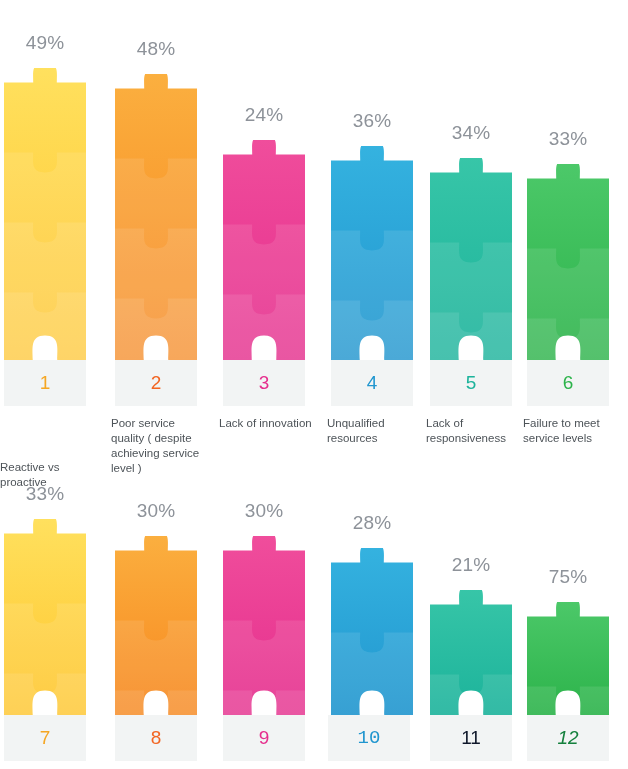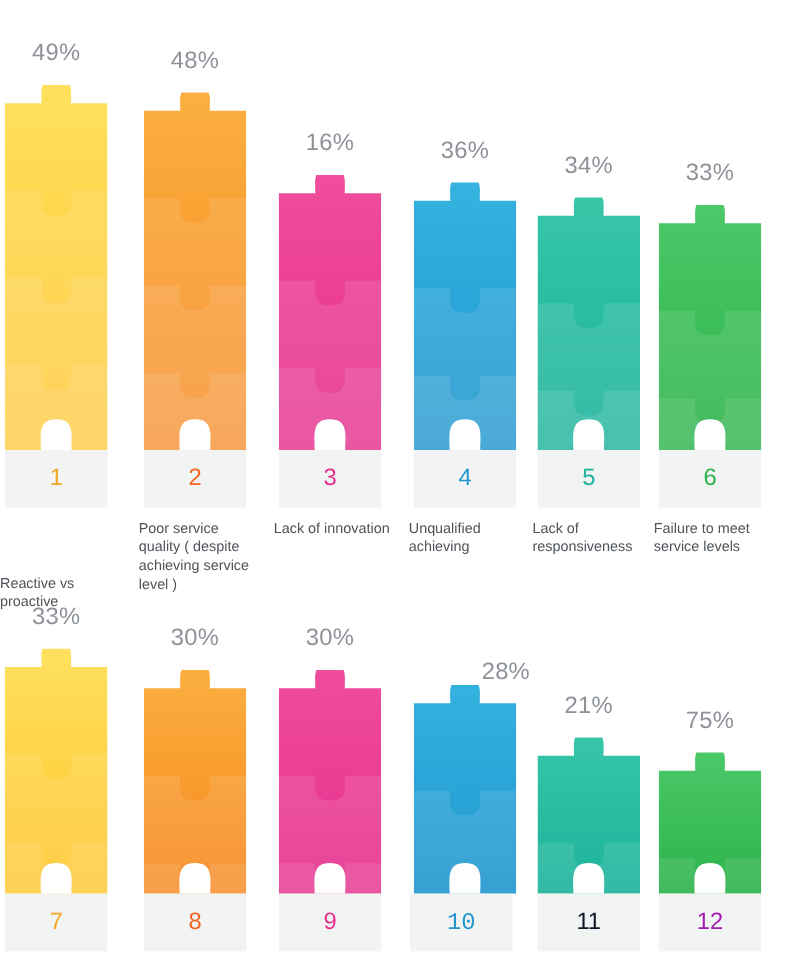--- a/index.html
+++ b/index.html
@@ -89,21 +89,21 @@
         <path d="M 0 14.6165 L 29.2125 14.6165 C 29.2125 4.243499999999999, 26.855 -5.1865000000000006, 41 -5.1865000000000006 C 55.144999999999996 -5.1865000000000006, 52.7875 4.243499999999999, 52.7875 14.6165 L 82 14.6165 L 82 286 L 0 286 Z" fill="url(#g1)"></path>
         <path d="M 0 84.6165 L 29.2125 84.6165 C 29.2125 94.9895, 26.855 104.4195, 41 104.4195 C 55.144999999999996 104.4195, 52.7875 94.9895, 52.7875 84.6165 L 82 84.6165 L 82 286 L 0 286 Z" fill="rgba(255,255,255,0.10)"></path>
         <path d="M 0 154.6165 L 29.2125 154.6165 C 29.2125 164.9895, 26.855 174.4195, 41 174.4195 C 55.144999999999996 174.4195, 52.7875 164.9895, 52.7875 154.6165 L 82 154.6165 L 82 286 L 0 286 Z" fill="rgba(255,255,255,0.10)"></path>
         <path d="M 0 224.6165 L 29.2125 224.6165 C 29.2125 234.9895, 26.855 244.4195, 41 244.4195 C 55.144999999999996 244.4195, 52.7875 234.9895, 52.7875 224.6165 L 82 224.6165 L 82 286 L 0 286 Z" fill="rgba(255,255,255,0.10)"></path>
         <path d="M 28.741 286 C 28.741 274.684, 25.912 261.48199999999997, 41 261.48199999999997 C 56.088 261.48199999999997, 53.259 274.684, 53.259 286 Z" fill="#ffffff"></path>
       </svg></div>
     <div class="numbox" style="left: 115px; top: 360px; color: rgb(242, 101, 34);">
       <span>2</span>
     </div>
     <div class="label" style="left: 111px; top: 416px;">Poor service quality ( despite achieving service level )</div>
-    <div class="pct" style="left: 212px; top: 104px;">16%</div>
+    <div class="pct" style="left: 212px; top: 104px;">24%</div>
     <div class="puzzle" style="left: 223px; top: 140px;"><svg width="82" height="220" viewBox="0 0 82 220">
         <defs>
           <linearGradient id="g2" x1="0" y1="0" x2="0" y2="1">
             <stop offset="0%" stop-color="#f04e9c"></stop>
             <stop offset="100%" stop-color="#e52e8d"></stop>
           </linearGradient>
         </defs>
         <path d="M 0 14.6165 L 29.2125 14.6165 C 29.2125 4.243499999999999, 26.855 -5.1865000000000006, 41 -5.1865000000000006 C 55.144999999999996 -5.1865000000000006, 52.7875 4.243499999999999, 52.7875 14.6165 L 82 14.6165 L 82 220 L 0 220 Z" fill="url(#g2)"></path>
         <path d="M 0 84.6165 L 29.2125 84.6165 C 29.2125 94.9895, 26.855 104.4195, 41 104.4195 C 55.144999999999996 104.4195, 52.7875 94.9895, 52.7875 84.6165 L 82 84.6165 L 82 220 L 0 220 Z" fill="rgba(255,255,255,0.10)"></path>
         <path d="M 0 154.6165 L 29.2125 154.6165 C 29.2125 164.9895, 26.855 174.4195, 41 174.4195 C 55.144999999999996 174.4195, 52.7875 164.9895, 52.7875 154.6165 L 82 154.6165 L 82 220 L 0 220 Z" fill="rgba(255,255,255,0.10)"></path>
@@ -122,21 +122,21 @@
           </linearGradient>
         </defs>
         <path d="M 0 14.6165 L 29.2125 14.6165 C 29.2125 4.243499999999999, 26.855 -5.1865000000000006, 41 -5.1865000000000006 C 55.144999999999996 -5.1865000000000006, 52.7875 4.243499999999999, 52.7875 14.6165 L 82 14.6165 L 82 214 L 0 214 Z" fill="url(#g3)"></path>
         <path d="M 0 84.6165 L 29.2125 84.6165 C 29.2125 94.9895, 26.855 104.4195, 41 104.4195 C 55.144999999999996 104.4195, 52.7875 94.9895, 52.7875 84.6165 L 82 84.6165 L 82 214 L 0 214 Z" fill="rgba(255,255,255,0.10)"></path>
         <path d="M 0 154.6165 L 29.2125 154.6165 C 29.2125 164.9895, 26.855 174.4195, 41 174.4195 C 55.144999999999996 174.4195, 52.7875 164.9895, 52.7875 154.6165 L 82 154.6165 L 82 214 L 0 214 Z" fill="rgba(255,255,255,0.10)"></path>
         <path d="M 28.741 214 C 28.741 202.684, 25.912 189.482, 41 189.482 C 56.088 189.482, 53.259 202.684, 53.259 214 Z" fill="#ffffff"></path>
       </svg></div>
     <div class="numbox" style="left: 331px; top: 360px; color: rgb(33, 150, 207);">
       <span>4</span>
     </div>
-    <div class="label" style="left: 327px; top: 416px;">Unqualified achieving</div>
+    <div class="label" style="left: 327px; top: 416px;">Unqualified resources</div>
     <div class="pct" style="left: 419px; top: 122px;">34%</div>
     <div class="puzzle" style="left: 430px; top: 158px;"><svg width="82" height="202" viewBox="0 0 82 202">
         <defs>
           <linearGradient id="g4" x1="0" y1="0" x2="0" y2="1">
             <stop offset="0%" stop-color="#38c6a8"></stop>
             <stop offset="100%" stop-color="#1cb39b"></stop>
           </linearGradient>
         </defs>
         <path d="M 0 14.6165 L 29.2125 14.6165 C 29.2125 4.243499999999999, 26.855 -5.1865000000000006, 41 -5.1865000000000006 C 55.144999999999996 -5.1865000000000006, 52.7875 4.243499999999999, 52.7875 14.6165 L 82 14.6165 L 82 202 L 0 202 Z" fill="url(#g4)"></path>
         <path d="M 0 84.6165 L 29.2125 84.6165 C 29.2125 94.9895, 26.855 104.4195, 41 104.4195 C 55.144999999999996 104.4195, 52.7875 94.9895, 52.7875 84.6165 L 82 84.6165 L 82 202 L 0 202 Z" fill="rgba(255,255,255,0.10)"></path>
@@ -205,21 +205,21 @@
           </linearGradient>
         </defs>
         <path d="M 0 14.6165 L 29.2125 14.6165 C 29.2125 4.243499999999999, 26.855 -5.1865000000000006, 41 -5.1865000000000006 C 55.144999999999996 -5.1865000000000006, 52.7875 4.243499999999999, 52.7875 14.6165 L 82 14.6165 L 82 179 L 0 179 Z" fill="url(#g8)"></path>
         <path d="M 0 84.6165 L 29.2125 84.6165 C 29.2125 94.9895, 26.855 104.4195, 41 104.4195 C 55.144999999999996 104.4195, 52.7875 94.9895, 52.7875 84.6165 L 82 84.6165 L 82 179 L 0 179 Z" fill="rgba(255,255,255,0.10)"></path>
         <path d="M 0 154.6165 L 29.2125 154.6165 C 29.2125 164.9895, 26.855 174.4195, 41 174.4195 C 55.144999999999996 174.4195, 52.7875 164.9895, 52.7875 154.6165 L 82 154.6165 L 82 179 L 0 179 Z" fill="rgba(255,255,255,0.10)"></path>
         <path d="M 28.741 179 C 28.741 167.684, 25.912 154.482, 41 154.482 C 56.088 154.482, 53.259 167.684, 53.259 179 Z" fill="#ffffff"></path>
       </svg></div>
     <div class="numbox" style="left: 223px; top: 715px; color: rgb(229, 46, 141);">
       <span>9</span>
     </div>
-    <div class="pct" style="left: 320px; top: 527px; text-align: right;">28%</div>
+    <div class="pct" style="left: 320px; top: 512px;">28%</div>
     <div class="puzzle" style="left: 331px; top: 548px;"><svg width="82" height="167" viewBox="0 0 82 167">
         <defs>
           <linearGradient id="g9" x1="0" y1="0" x2="0" y2="1">
             <stop offset="0%" stop-color="#35b3e0"></stop>
             <stop offset="100%" stop-color="#2196cf"></stop>
           </linearGradient>
         </defs>
         <path d="M 0 14.6165 L 29.2125 14.6165 C 29.2125 4.243499999999999, 26.855 -5.1865000000000006, 41 -5.1865000000000006 C 55.144999999999996 -5.1865000000000006, 52.7875 4.243499999999999, 52.7875 14.6165 L 82 14.6165 L 82 167 L 0 167 Z" fill="url(#g9)"></path>
         <path d="M 0 84.6165 L 29.2125 84.6165 C 29.2125 94.9895, 26.855 104.4195, 41 104.4195 C 55.144999999999996 104.4195, 52.7875 94.9895, 52.7875 84.6165 L 82 84.6165 L 82 167 L 0 167 Z" fill="rgba(255,255,255,0.10)"></path>
         <path d="M 28.741 167 C 28.741 155.684, 25.912 142.482, 41 142.482 C 56.088 142.482, 53.259 155.684, 53.259 167 Z" fill="#ffffff"></path>
@@ -247,16 +247,16 @@
         <defs>
           <linearGradient id="g11" x1="0" y1="0" x2="0" y2="1">
             <stop offset="0%" stop-color="#4dc96a"></stop>
             <stop offset="100%" stop-color="#2cb34a"></stop>
           </linearGradient>
         </defs>
         <path d="M 0 14.6165 L 29.2125 14.6165 C 29.2125 4.243499999999999, 26.855 -5.1865000000000006, 41 -5.1865000000000006 C 55.144999999999996 -5.1865000000000006, 52.7875 4.243499999999999, 52.7875 14.6165 L 82 14.6165 L 82 113 L 0 113 Z" fill="url(#g11)"></path>
         <path d="M 0 84.6165 L 29.2125 84.6165 C 29.2125 94.9895, 26.855 104.4195, 41 104.4195 C 55.144999999999996 104.4195, 52.7875 94.9895, 52.7875 84.6165 L 82 84.6165 L 82 113 L 0 113 Z" fill="rgba(255,255,255,0.10)"></path>
         <path d="M 28.741 113 C 28.741 101.684, 25.912 88.482, 41 88.482 C 56.088 88.482, 53.259 101.684, 53.259 113 Z" fill="#ffffff"></path>
       </svg></div>
-    <div class="numbox" style="left: 527px; top: 715px; color: #a21caf;">
+    <div class="numbox" style="left: 527px; top: 715px; color: #15803d; font-style: italic;">
       <span>12</span>
     </div>
   </div>
 
 </body></html>

